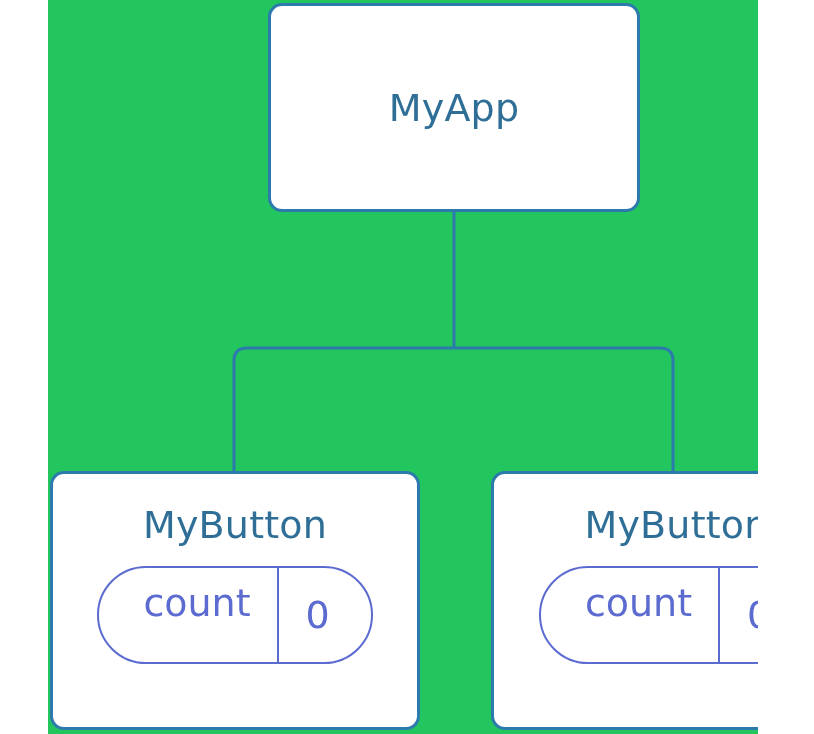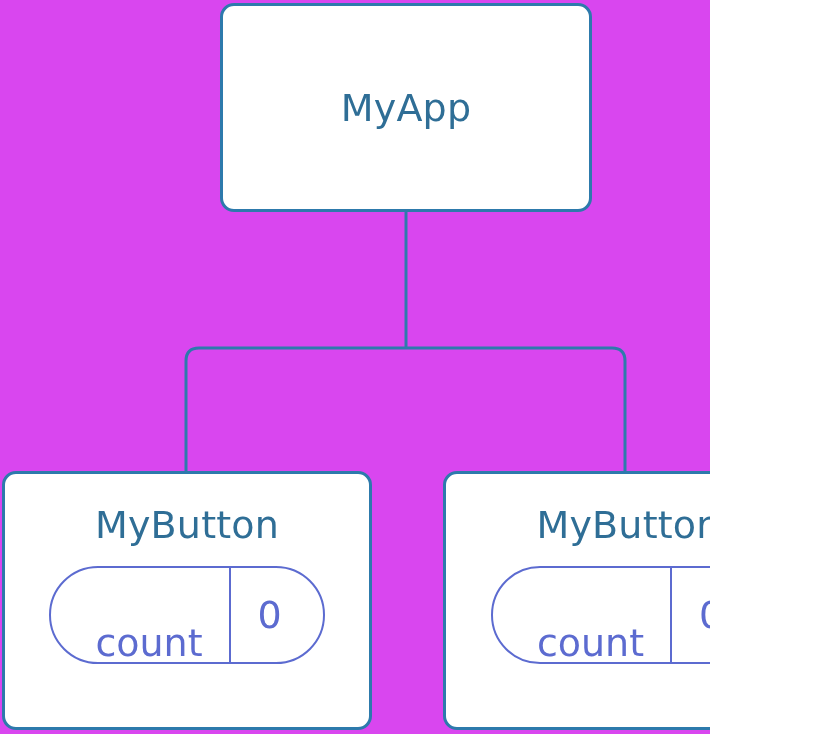--- a/index.html
+++ b/index.html
@@ -11,22 +11,23 @@
     width: 814px;
     height: 734px;
     overflow: hidden;
     font-family: "DejaVu Sans", "Liberation Sans", sans-serif;
   }
 
   #canvas {
     position: relative;
     width: 710px;
     height: 734px;
-    background: #d946ef;
+    background: #22c55e;
     overflow: hidden;
+    margin-left: 48px;
   }
 
   
   #edges {
     position: absolute;
     left: 0;
     top: 0;
     width: 814px;
     height: 734px;
     z-index: 1;
@@ -89,21 +90,21 @@
     box-sizing: border-box;
     height: 98px;
     border: 2px solid #5c6bd0;
     border-radius: 49px;
     background: transparent;
     overflow: hidden;
   }
 
   .pill-key {
     display: flex;
-    align-items: flex-end;
+    align-items: flex-start;
     justify-content: center;
     padding: 16px 26px 0 44px;
     min-width: 131px;
     box-sizing: border-box;
   }
 
   .pill-divider {
     width: 2px;
     background: #5c6bd0;
     flex: 0 0 auto;

